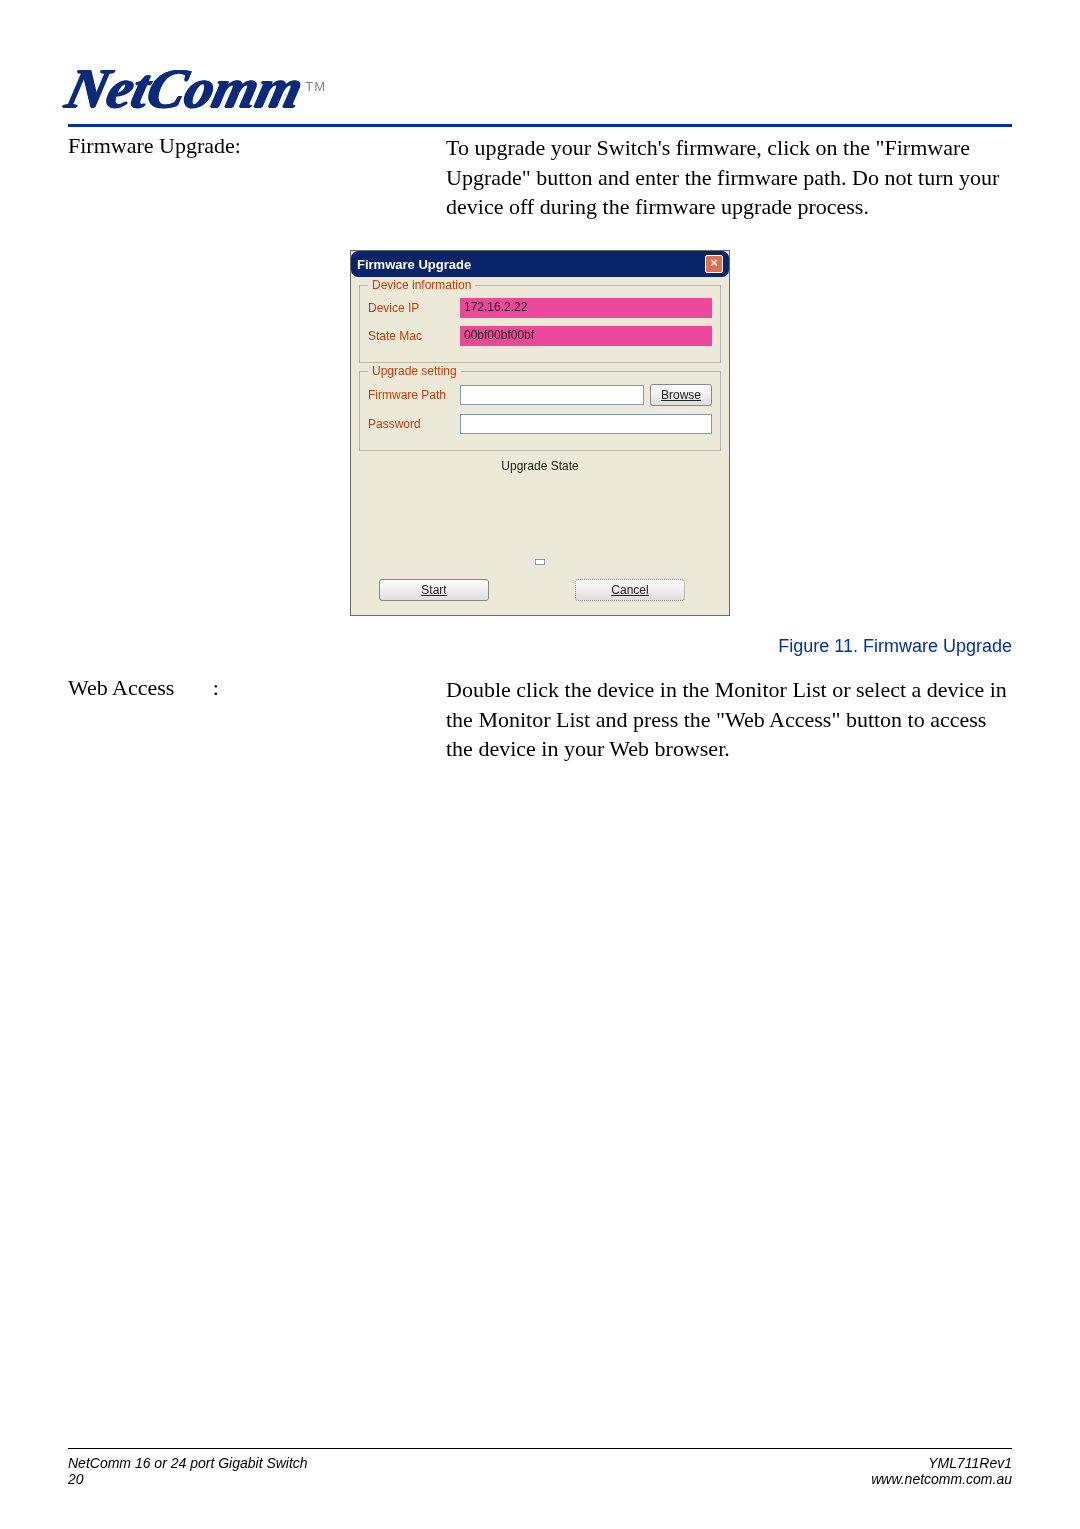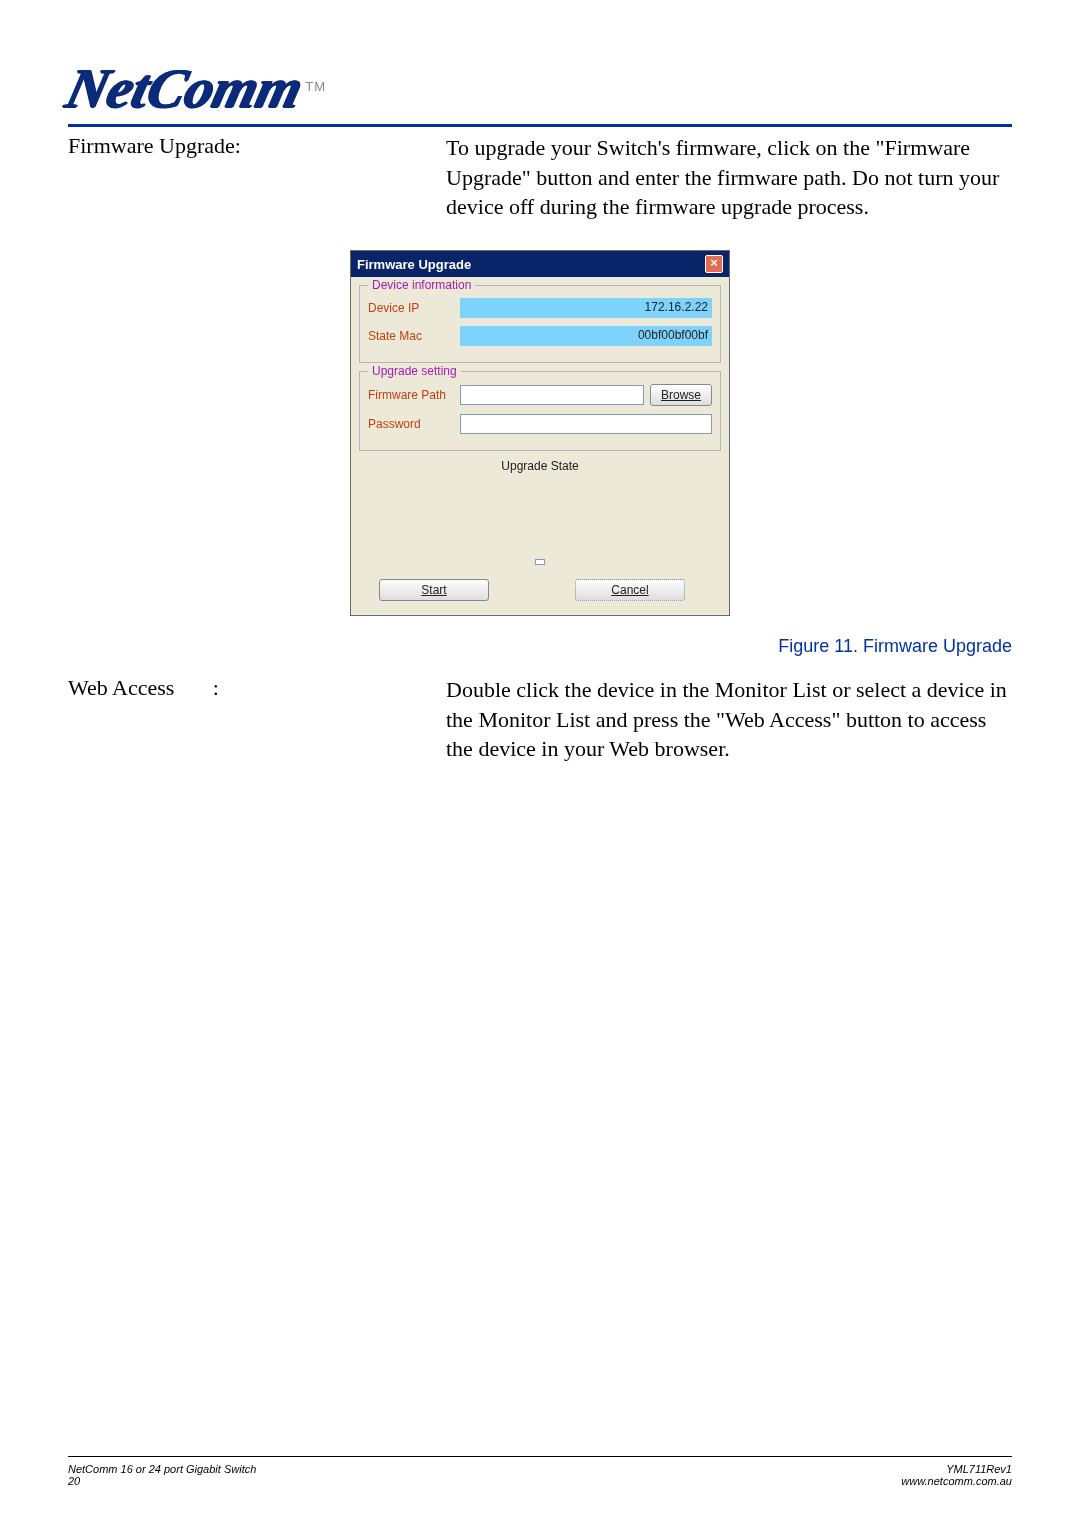--- a/index.html
+++ b/index.html
@@ -79,20 +79,21 @@
   }
   .titlebar {
     background: #0a246a;
     color: #fff;
     font-weight: bold;
     padding: 4px 6px;
     display: flex;
     justify-content: space-between;
     align-items: center;
     font-size: 13px;
+    border-radius: 7px;
   }
   .close-btn {
     width: 18px; height: 18px;
     background: #e36d4f;
     border: 1px solid #fff;
     color: #fff;
     font-weight: bold;
     font-size: 13px;
     line-height: 14px;
     text-align: center;
@@ -104,41 +105,41 @@
     position: relative;
     padding: 12px 8px 8px 8px;
   }
   .groupbox .legend {
     position: absolute;
     top: -8px;
     left: 8px;
     background: #ece9d8;
     padding: 0 4px;
     font-size: 12px;
-    color: #a21caf;
+    color: #c2410c;
   }
   .row {
     display: flex;
     align-items: center;
     margin-bottom: 8px;
   }
   .lbl {
     flex: 0 0 92px;
     color: #c2410c;
   }
   .fld {
     flex: 1;
     height: 20px;
     background: #fff;
     border: 1px solid #7f9db9;
     padding: 2px 4px;
     overflow: hidden;
     white-space: nowrap;
   }
-  .fld.ro { background: #7dd3fc; border: none; text-align: right; }
+  .fld.ro { background: #ec4899; border: none; }
   .winbtn {
     height: 22px;
     border: 1px solid #888;
     background: linear-gradient(#fefefe,#dedede);
     font-family: Tahoma, Arial, sans-serif;
     font-size: 12px;
     padding: 0 10px;
     text-align: center;
     line-height: 20px;
     border-radius: 3px;
@@ -174,21 +175,21 @@
   .footer .hr-thin {
     height: 1px;
     background: #000;
     margin-bottom: 6px;
   }
   .footer-row {
     display: flex;
     justify-content: space-between;
     font-family: Arial, sans-serif;
     font-style: italic;
-    font-size: 11px;
+    font-size: 14px;
     gap: 25px;
   }
 </style>
 </head>
 <body>
 <div class="page">
 
   <div class="logo-row">
     <span class="logo">NetComm</span>
     <span class="tm">TM</span>

